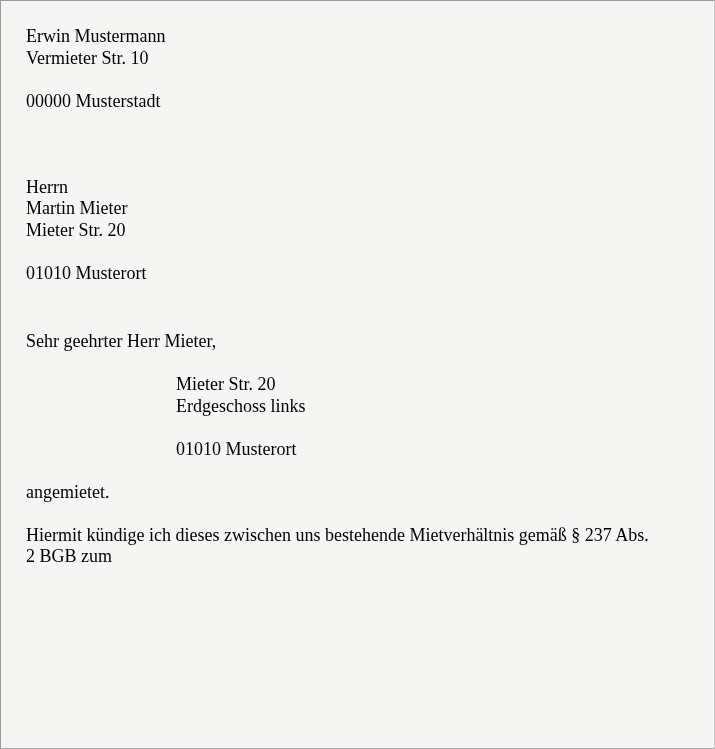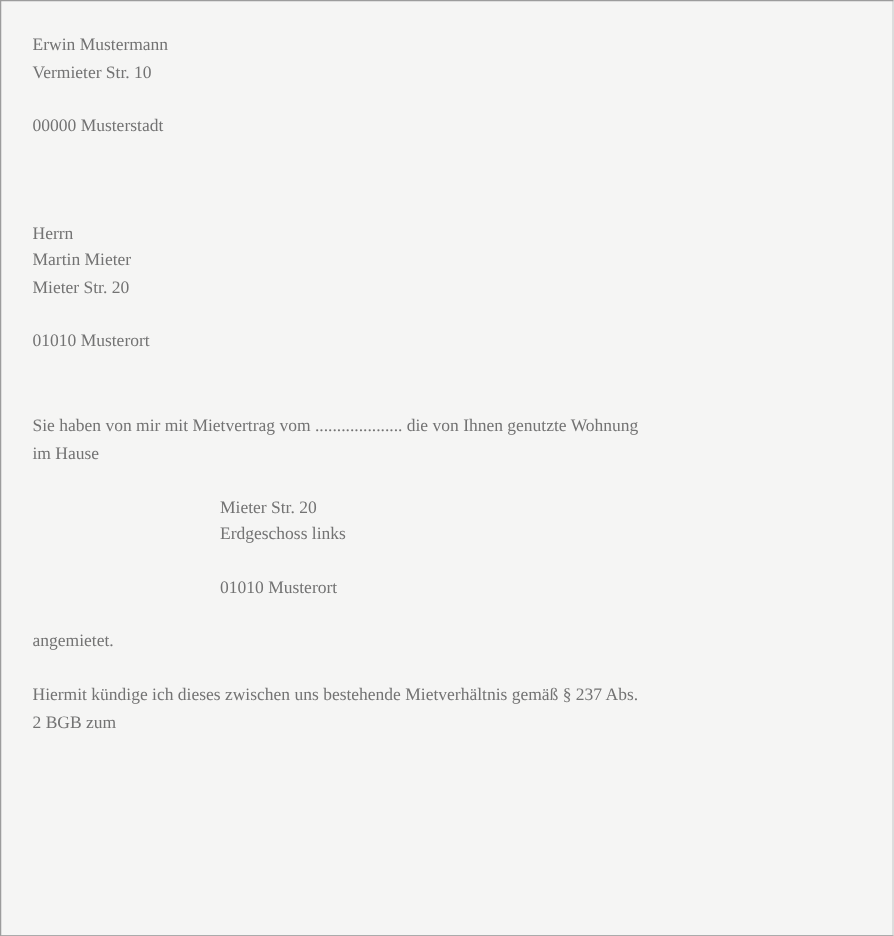--- a/index.html
+++ b/index.html
@@ -17,23 +17,23 @@
     border-right-color: #c6c6c6;
     border-bottom-color: #ababab;
     overflow: hidden;
   }
   .letter {
     box-sizing: border-box;
     width: 100%;
     height: 100%;
     padding: 25px 4px 3px 25px;
     font-family: "Liberation Serif", "DejaVu Serif", serif;
-    font-size: 14px;
+    font-size: 18px;
     line-height: 21.5px;
-    color: #737373;
+    color: #000000;
   }
   .block {
     white-space: pre;          
     margin: 0;
   }
   .sender-block      { margin-bottom: 64.5px; }  
   .recipient-block   { margin-bottom: 47px;   }  
   .subject-line      { font-weight: bold; margin-bottom: 43px; } 
   .salutation-line   { margin-bottom: 21.5px; }  
   .intro-paragraph   { margin-bottom: 21.5px; }
@@ -51,23 +51,22 @@
 
 00000 Musterstadt</div>
 
     <div class="block recipient-block">Herrn
 Martin Mieter
 Mieter Str. 20
 
 01010 Musterort</div>
 
 
+    <div class="block salutation-line">Sehr geehrter Herr Mieter,</div>
 
-    <div class="block intro-paragraph">Sie haben von mir mit Mietvertrag vom .................... die von Ihnen genutzte Wohnung
-im Hause</div>
 
     <div class="block property-block">Mieter Str. 20
 Erdgeschoss links
 
 01010 Musterort</div>
 
     <div class="block closing-word-line">angemietet.</div>
 
     <div class="block termination-paragraph">Hiermit kündige ich dieses zwischen uns bestehende Mietverhältnis gemäß § 237 Abs.
 2 BGB zum</div>

